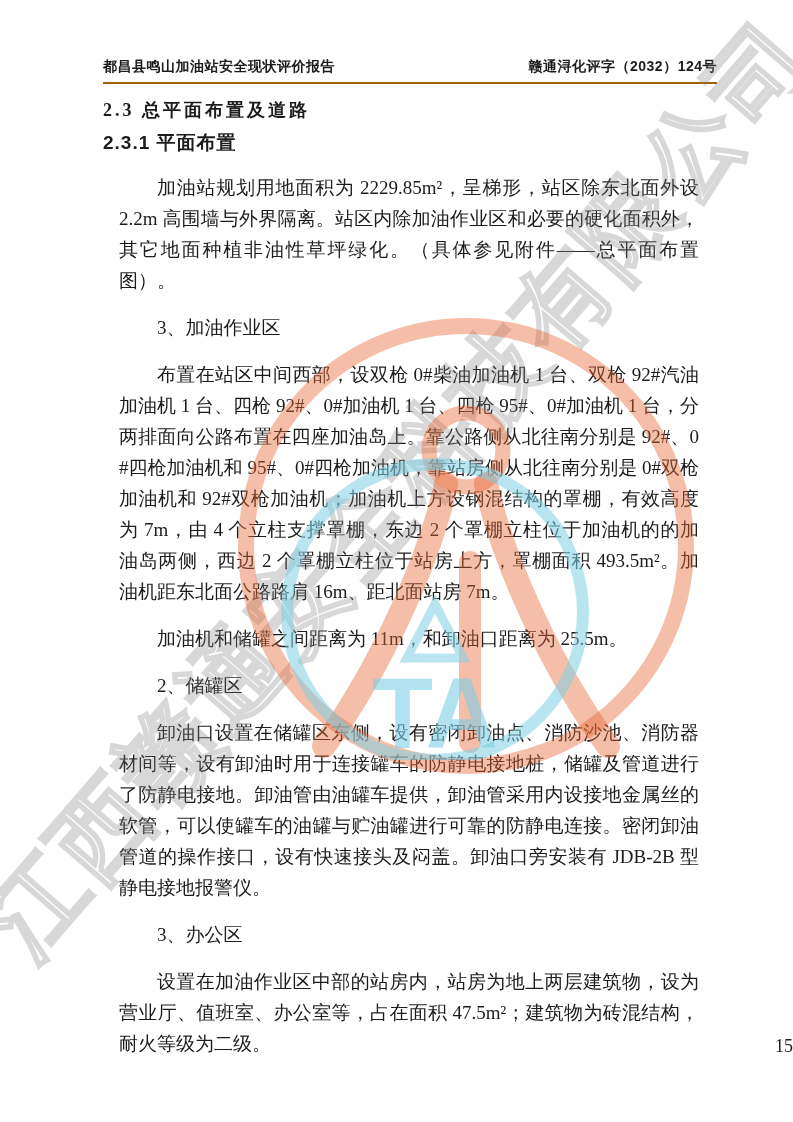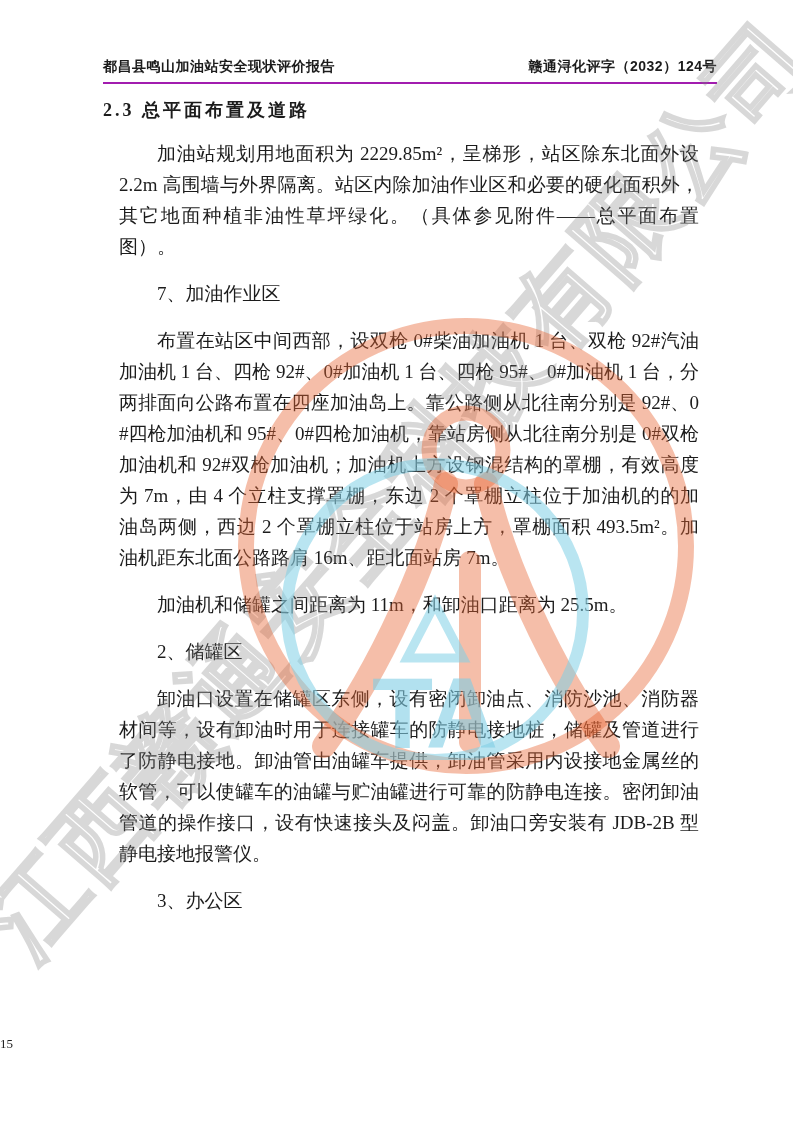--- a/index.html
+++ b/index.html
@@ -10,21 +10,21 @@
     margin:0 auto;
     overflow:hidden;
     font-family:"Liberation Serif", serif;
     color:#1c1c1c;
   }
   
   .header{
     position:absolute;left:103px;right:76px;top:58px;
     display:flex;justify-content:space-between;align-items:flex-end;
     padding-bottom:6px;
-    border-bottom:2px solid #a21caf;
+    border-bottom:2px solid #a16207;
     font-family:"Liberation Sans", sans-serif;
     font-weight:bold;font-size:14px;letter-spacing:0.5px;
   }
   
   .content{position:relative;left:0;top:0;z-index:1;}
   .h-section{
     margin:98px 76px 0 103px;
     font-size:18px;font-weight:bold;letter-spacing:3px;
     font-family:"Liberation Serif", serif;
   }
@@ -39,21 +39,21 @@
     font-size:19px;line-height:31px;
     text-align:justify;
   }
   .body-text p{
     margin:16px;text-indent:2em;
     word-break:break-all;
   }
   
   .page-num{
     position:absolute;left:0;right:0;top:1036px;
-    text-align:left;font-size:13px;color:#222;
+    text-align:right;font-size:18px;color:#222;
     z-index:1;
   }
   
   .wm{position:absolute;pointer-events:none;}
   .wm-diagonal{
     left:400px;top:490px;
     transform:translate(-50%,-50%) rotate(-49deg);
     white-space:nowrap;
     font-size:96px;font-weight:bold;
     font-family:"Liberation Sans", sans-serif;
@@ -91,27 +91,29 @@
     <text x="160" y="308" text-anchor="middle" font-family="Liberation Sans, sans-serif" font-weight="bold" font-size="100" fill="rgba(127,205,228,0.6)">TA</text>
   </svg>
 
   <div class="header">
     <span>都昌县鸣山加油站安全现状评价报告</span>
     <span>赣通浔化评字（2032）124号</span>
   </div>
 
   <div class="content">
     <div class="h-section">2.3 总平面布置及道路</div>
+    <div class="h-sub">2.3.1 平面布置</div>
 
     <div class="body-text">
       <p>加油站规划用地面积为 2229.85m²，呈梯形，站区除东北面外设 2.2m 高围墙与外界隔离。站区内除加油作业区和必要的硬化面积外，其它地面种植非油性草坪绿化。（具体参见附件——总平面布置图）。</p>
-      <p>7、加油作业区</p>
+      <p>3、加油作业区</p>
       <p>布置在站区中间西部，设双枪 0#柴油加油机 1 台、双枪 92#汽油加油机 1 台、四枪 92#、0#加油机 1 台、四枪 95#、0#加油机 1 台，分两排面向公路布置在四座加油岛上。靠公路侧从北往南分别是 92#、0#四枪加油机和 95#、0#四枪加油机，靠站房侧从北往南分别是 0#双枪加油机和 92#双枪加油机；加油机上方设钢混结构的罩棚，有效高度为 7m，由 4 个立柱支撑罩棚，东边 2 个罩棚立柱位于加油机的的加油岛两侧，西边 2 个罩棚立柱位于站房上方，罩棚面积 493.5m²。加油机距东北面公路路肩 16m、距北面站房 7m。</p>
       <p>加油机和储罐之间距离为 11m，和卸油口距离为 25.5m。</p>
       <p>2、储罐区</p>
       <p>卸油口设置在储罐区东侧，设有密闭卸油点、消防沙池、消防器材间等，设有卸油时用于连接罐车的防静电接地桩，储罐及管道进行了防静电接地。卸油管由油罐车提供，卸油管采用内设接地金属丝的软管，可以使罐车的油罐与贮油罐进行可靠的防静电连接。密闭卸油管道的操作接口，设有快速接头及闷盖。卸油口旁安装有 JDB-2B 型静电接地报警仪。</p>
       <p>3、办公区</p>
+      <p>设置在加油作业区中部的站房内，站房为地上两层建筑物，设为营业厅、值班室、办公室等，占在面积 47.5m²；建筑物为砖混结构，耐火等级为二级。</p>
     </div>
   </div>
 
   <div class="page-num">15</div>
 
 </div>
 
 </body></html>

